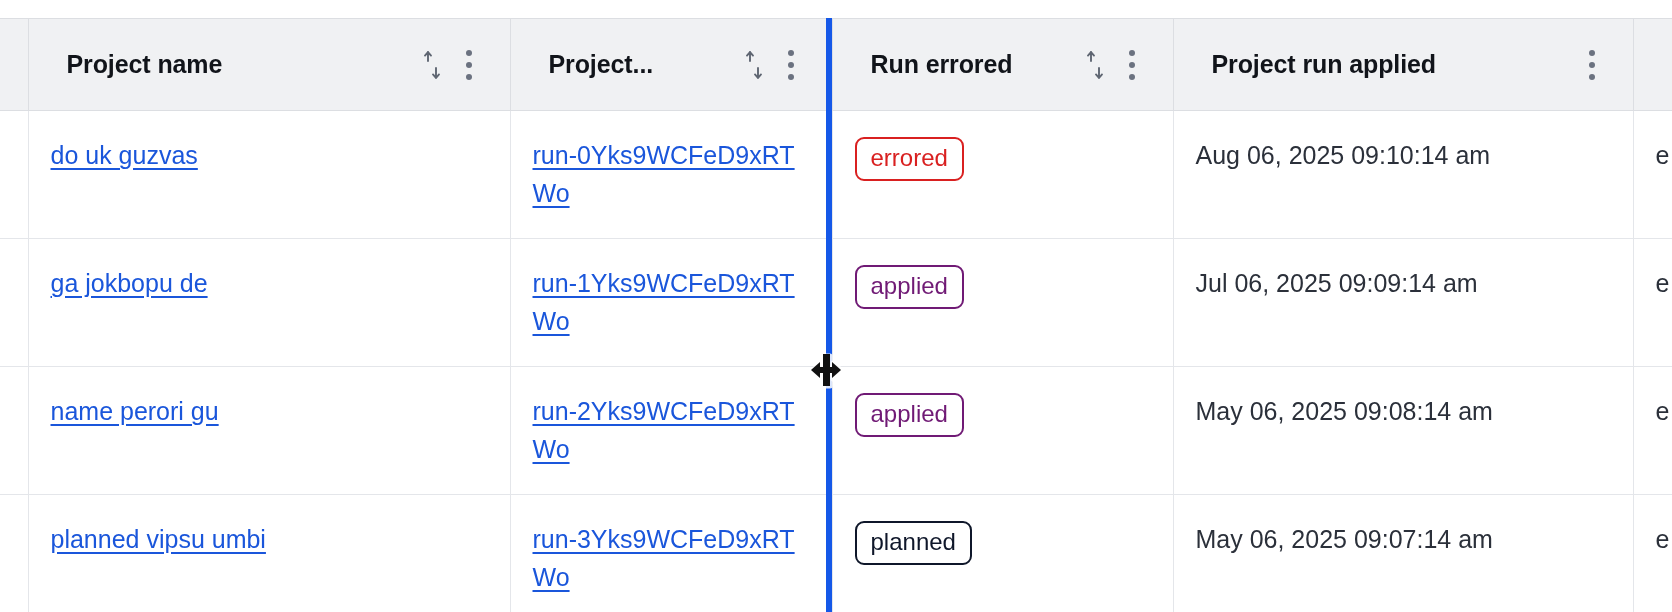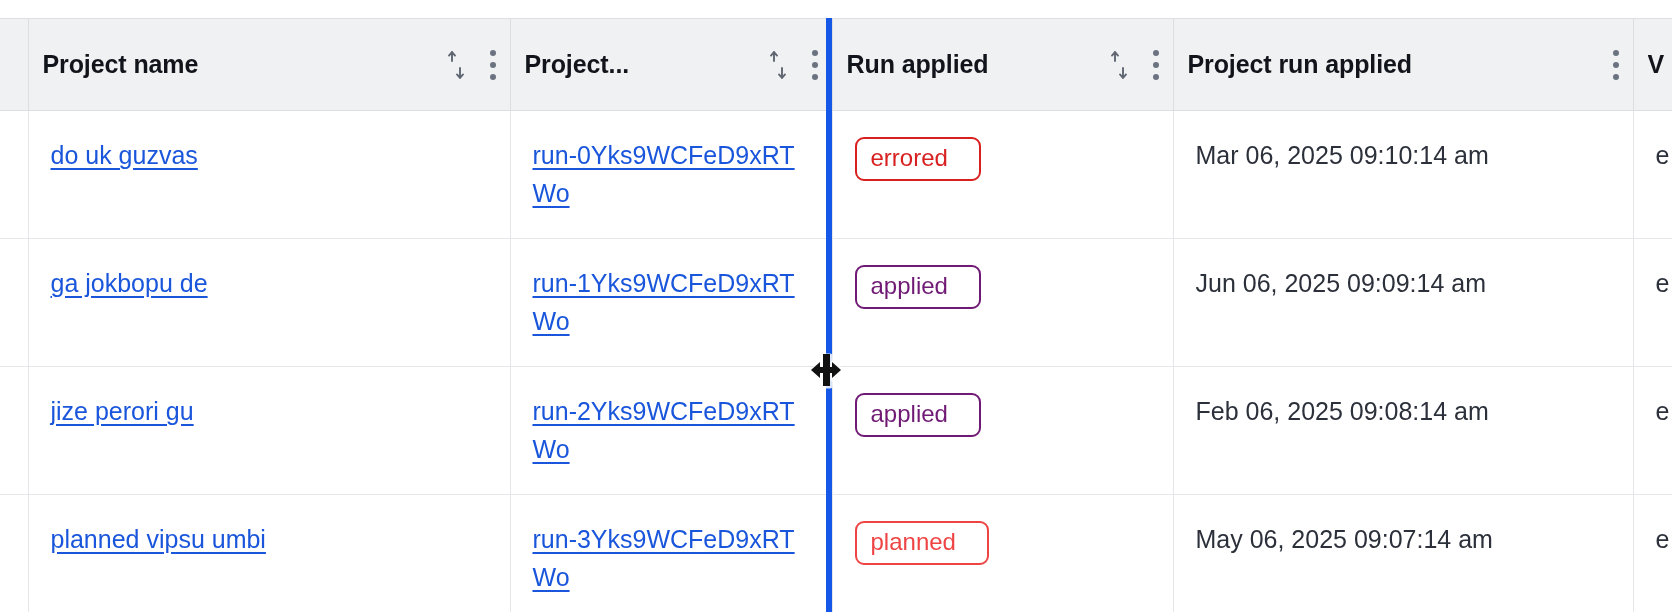--- a/index.html
+++ b/index.html
@@ -44,21 +44,21 @@
   col.c-applied { width: 460px; }
   col.c-extra   { width: 160px; }
 
   
   thead th {
     background: #f0f1f3;
     border-right: 1px solid #dcdee2;
     border-bottom: 1px solid #dcdee2;
     border-top: 1px solid #dcdee2;
     height: 92px;
-    padding: 0 14px;
+    padding: 0 38px;
     vertical-align: middle;
     text-align: left;
     font-weight: 700;
     font-size: 25px;
     color: #11141a;
     letter-spacing: -0.1px;
     white-space: nowrap;
     overflow: hidden;
   }
   thead th.gutter { padding: 0; }
@@ -128,29 +128,29 @@
   }
   a.cell-link.project { word-break: normal; }
 
   .date-text { white-space: nowrap; color: #2b303a; }
 
   
   .badge {
     display: inline-block;
     border: 2px solid currentColor;
     border-radius: 9px;
-    padding: 5px 31px 7px 14px;
+    padding: 5px 14px 7px 14px;
     font-size: 24px;
     line-height: 1.15;
     background: #ffffff;
     white-space: nowrap;
   }
   .badge.errored { color: #d92020; }
   .badge.applied { color: #701a75; }
-  .badge.planned { color: #ef4444; }
+  .badge.planned { color: #0f172a; }
 
   
   .resize-line {
     position: absolute;
     top: 18px;
     left: 826px;
     width: 6px;
     height: 594px;
     background: #1558e8;
     pointer-events: none;
@@ -223,21 +223,21 @@
                   <i></i>
                     <i></i>
                     <i></i>
                 </span>
               </span>
             </div>
           </th>
 
           <th>
             <div class="hdr-inner">
-              <span class="hdr-label">Run applied</span>
+              <span class="hdr-label">Run errored</span>
               <span class="hdr-spacer"></span>
               <span class="hdr-icons">
                 <span>
                   <svg class="icon-sort" viewBox="0 0 24 32" fill="none" aria-hidden="true">
                     <path d="M8 12 L8 3 M8 3 L5 6.6 M8 3 L11 6.6" stroke="#5f6672" stroke-width="1.9" stroke-linecap="round" stroke-linejoin="round"></path>
                     <path d="M16 19 L16 29 M16 29 L13 25.4 M16 29 L19 25.4" stroke="#5f6672" stroke-width="1.9" stroke-linecap="round" stroke-linejoin="round"></path>
                   </svg>
                 </span>
                 <span class="icon-kebab">
                   <i></i>
@@ -278,59 +278,59 @@
           <td>
             <a class="cell-link project">do uk guzvas</a>
           </td>
           <td>
             <a class="cell-link">run-0Yks9WCFeD9xRTWo</a>
           </td>
           <td>
             <span class="badge errored">errored</span>
           </td>
           <td>
-            <span class="date-text">Mar 06, 2025 09:10:14 am</span>
+            <span class="date-text">Aug 06, 2025 09:10:14 am</span>
           </td>
           <td>
             <span>e</span>
           </td>
         </tr>
 
         <tr>
           <td class="gutter"></td>
           <td>
             <a class="cell-link project">ga jokbopu de</a>
           </td>
           <td>
             <a class="cell-link">run-1Yks9WCFeD9xRTWo</a>
           </td>
           <td>
             <span class="badge applied">applied</span>
           </td>
           <td>
-            <span class="date-text">Jun 06, 2025 09:09:14 am</span>
+            <span class="date-text">Jul 06, 2025 09:09:14 am</span>
           </td>
           <td>
             <span>e</span>
           </td>
         </tr>
 
         <tr>
           <td class="gutter"></td>
           <td>
-            <a class="cell-link project">jize perori gu</a>
+            <a class="cell-link project">name perori gu</a>
           </td>
           <td>
             <a class="cell-link">run-2Yks9WCFeD9xRTWo</a>
           </td>
           <td>
             <span class="badge applied">applied</span>
           </td>
           <td>
-            <span class="date-text">Feb 06, 2025 09:08:14 am</span>
+            <span class="date-text">May 06, 2025 09:08:14 am</span>
           </td>
           <td>
             <span>e</span>
           </td>
         </tr>
 
         <tr>
           <td class="gutter"></td>
           <td>
             <a class="cell-link project">planned vipsu umbi</a>

